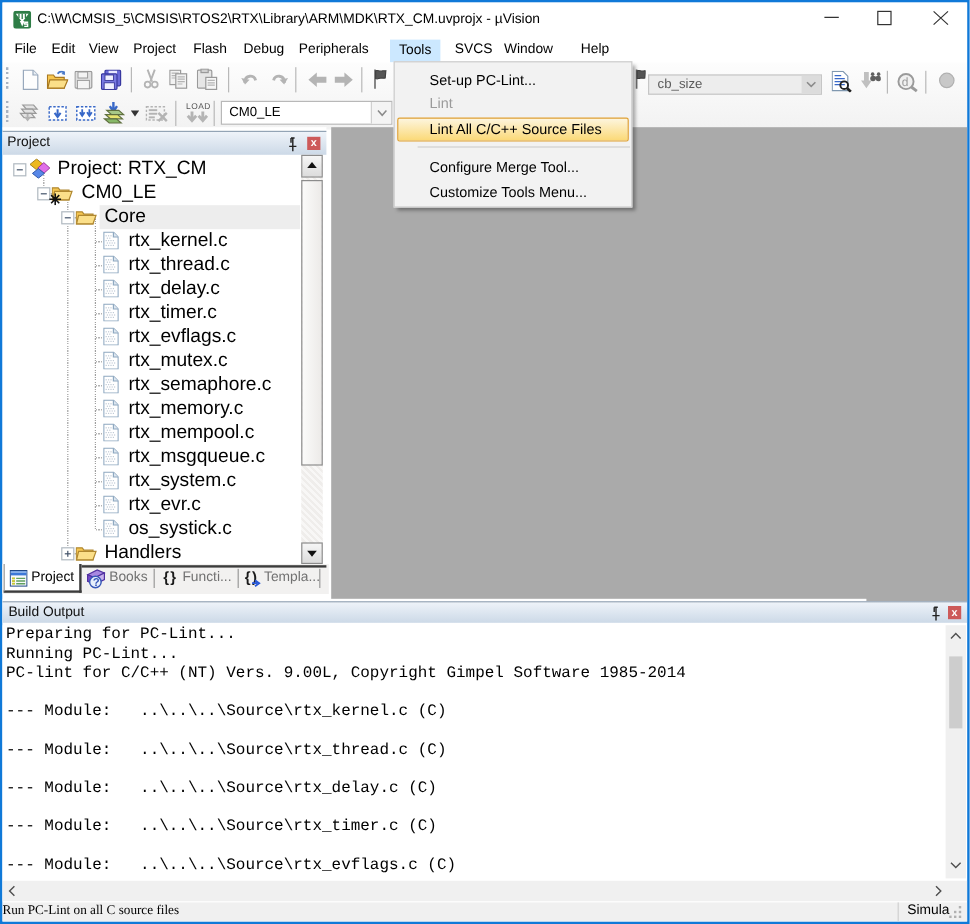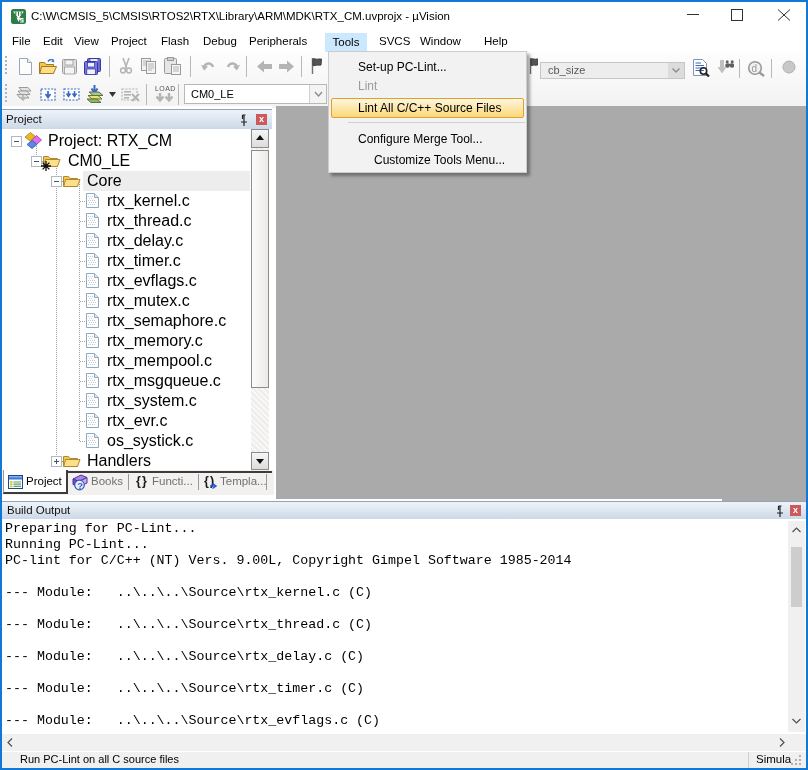--- a/index.html
+++ b/index.html
@@ -772,21 +772,21 @@
     <svg class="abs" style="left:4px;top:3px" width="8" height="11">
         <path d="M6 1.5 L2 5.5 L6 9.5" fill="none" stroke="#505050" stroke-width="1.2"></path>
       </svg>
     <svg class="abs" style="left:776px;top:3px" width="8" height="11">
         <path d="M2 1.5 L6 5.5 L2 9.5" fill="none" stroke="#505050" stroke-width="1.2"></path>
       </svg>
   </div>
 </div>
 
 <div id="statusbar">
-  <div class="abs" style="left:18px;top:1px;">Run PC-Lint on all C source files</div>
+  <div class="abs" style="left:0;top:1px;font-family:Liberation Serif, serif;">Run PC-Lint on all C source files</div>
   <div class="abs" style="left:746px;top:0px;width:1px;height:16px;background:#d0d0d0;"></div>
   <div class="abs" style="left:754px;top:1px;width:36px;overflow:hidden;white-space:nowrap;font-size:11.5px;">Simula</div>
   <svg class="abs" style="left:788px;top:3px" width="12" height="12">
     <g fill="#b0b0b0">
         <rect x="9" y="0" width="2" height="2"></rect>
         <rect x="9" y="4" width="2" height="2"></rect>
         <rect x="9" y="8" width="2" height="2"></rect>
         <rect x="5" y="4" width="2" height="2"></rect>
         <rect x="5" y="8" width="2" height="2"></rect>
         <rect x="1" y="8" width="2" height="2"></rect>
@@ -794,14 +794,14 @@
   </svg>
 </div>
 
 <div id="popup">
   <div class="pitem" style="top:6px;">Set-up PC-Lint...</div>
   <div class="pitem" style="top:25px;color:#9b9b9b;">Lint</div>
   <div id="hl"></div>
   <div class="pitem" style="top:46.5px;">Lint All C/C++ Source Files</div>
   <div class="abs" style="left:19px;top:70px;width:177px;height:1px;background:#d0d0d0;"></div>
   <div class="pitem" style="top:78px;">Configure Merge Tool...</div>
-  <div class="pitem" style="top:99px;margin-left:16px;">Customize Tools Menu...</div>
+  <div class="pitem" style="top:99px;">Customize Tools Menu...</div>
 </div>
 
 </body></html>

